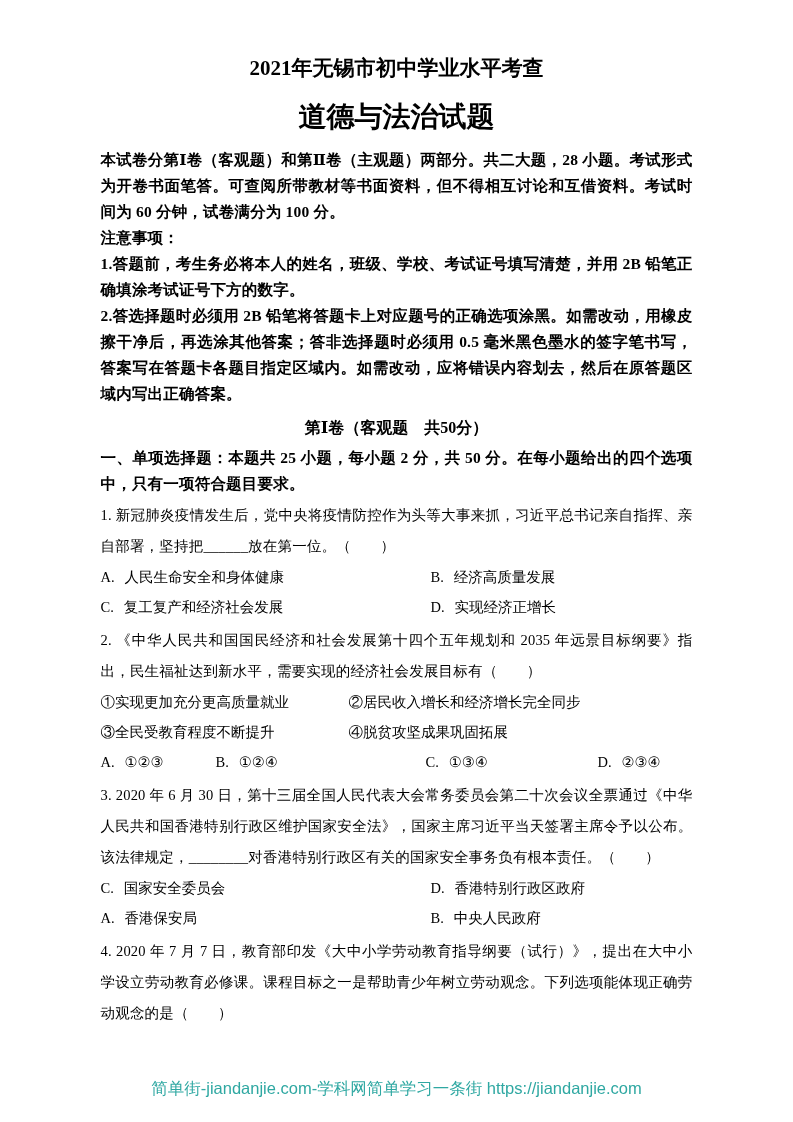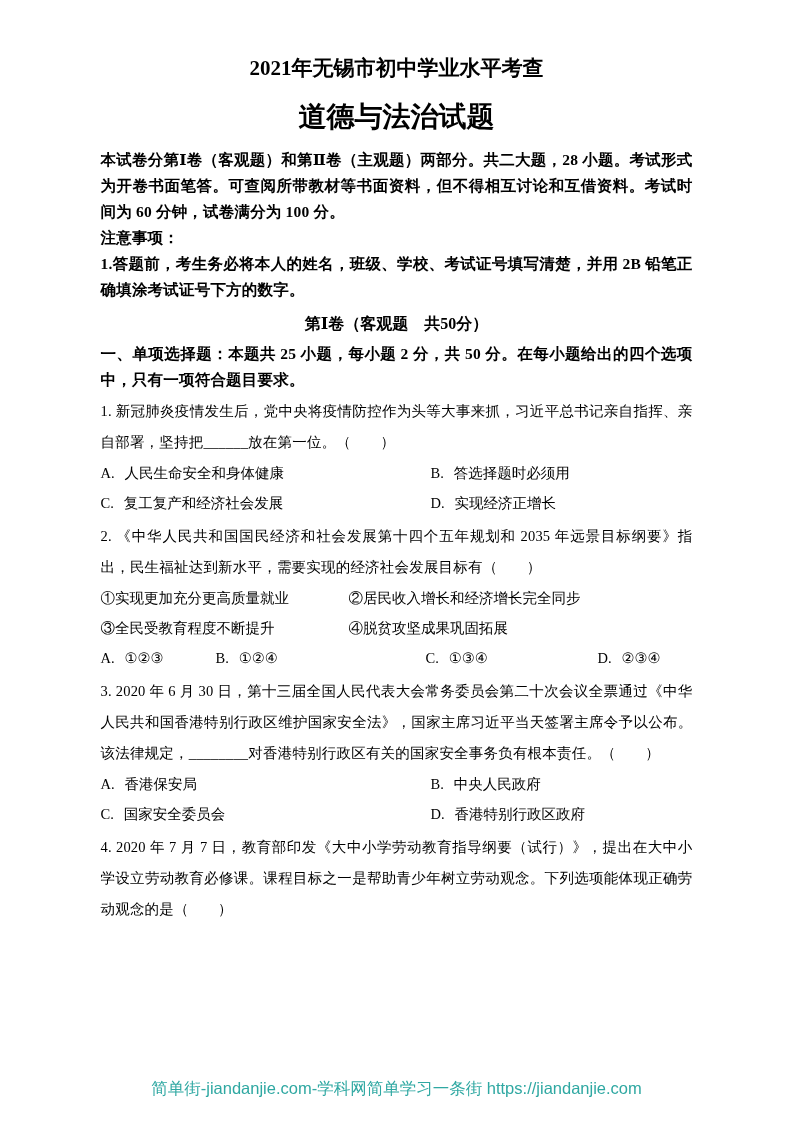--- a/index.html
+++ b/index.html
@@ -83,32 +83,33 @@
 
 <div class="page">
   <div class="content">
 
     <h1 class="title">2021年无锡市初中学业水平考查</h1>
     <h2 class="subtitle">道德与法治试题</h2>
 
     <p class="bold-para">本试卷分第Ⅰ卷（客观题）和第Ⅱ卷（主观题）两部分。共二大题，28 小题。考试形式为开卷书面笔答。可查阅所带教材等书面资料，但不得相互讨论和互借资料。考试时间为 60 分钟，试卷满分为 100 分。</p>
     <p class="bold-para">注意事项：</p>
     <p class="bold-para">1.答题前，考生务必将本人的姓名，班级、学校、考试证号填写清楚，并用 2B 铅笔正确填涂考试证号下方的数字。</p>
+    <p class="bold-para">2.答选择题时必须用 2B 铅笔将答题卡上对应题号的正确选项涂黑。如需改动，用橡皮擦干净后，再选涂其他答案；答非选择题时必须用 0.5 毫米黑色墨水的签字笔书写，答案写在答题卡各题目指定区域内。如需改动，应将错误内容划去，然后在原答题区域内写出正确答案。</p>
 
     <p class="section-title">第Ⅰ卷（客观题　共50分）</p>
     <p class="bold-para">一、单项选择题：本题共 25 小题，每小题 2 分，共 50 分。在每小题给出的四个选项中，只有一项符合题目要求。</p>
 
     <div class="question">
       <p class="stem">1. 新冠肺炎疫情发生后，党中央将疫情防控作为头等大事来抓，习近平总书记亲自指挥、亲自部署，坚持把______放在第一位。（　　）</p>
       <div class="opt-row two-col">
         <div class="option">
           <span class="opt-label">A.</span><span class="opt-text">人民生命安全和身体健康</span>
         </div>
         <div class="option">
-          <span class="opt-label">B.</span><span class="opt-text">答选择题时必须用</span>
+          <span class="opt-label">B.</span><span class="opt-text">经济高质量发展</span>
         </div>
       </div>
       <div class="opt-row two-col">
         <div class="option">
           <span class="opt-label">C.</span><span class="opt-text">复工复产和经济社会发展</span>
         </div>
         <div class="option">
           <span class="opt-label">D.</span><span class="opt-text">实现经济正增长</span>
         </div>
       </div>
@@ -135,32 +136,32 @@
         <div class="option">
           <span class="opt-label">D.</span><span class="opt-text">②③④</span>
         </div>
       </div>
     </div>
 
     <div class="question">
       <p class="stem">3. 2020 年 6 月 30 日，第十三届全国人民代表大会常务委员会第二十次会议全票通过《中华人民共和国香港特别行政区维护国家安全法》，国家主席习近平当天签署主席令予以公布。该法律规定，________对香港特别行政区有关的国家安全事务负有根本责任。（　　）</p>
       <div class="opt-row two-col">
         <div class="option">
+          <span class="opt-label">C.</span><span class="opt-text">国家安全委员会</span>
+        </div>
+        <div class="option">
+          <span class="opt-label">D.</span><span class="opt-text">香港特别行政区政府</span>
+        </div>
+      </div>
+      <div class="opt-row two-col">
+        <div class="option">
           <span class="opt-label">A.</span><span class="opt-text">香港保安局</span>
         </div>
         <div class="option">
           <span class="opt-label">B.</span><span class="opt-text">中央人民政府</span>
-        </div>
-      </div>
-      <div class="opt-row two-col">
-        <div class="option">
-          <span class="opt-label">C.</span><span class="opt-text">国家安全委员会</span>
-        </div>
-        <div class="option">
-          <span class="opt-label">D.</span><span class="opt-text">香港特别行政区政府</span>
         </div>
       </div>
     </div>
 
     <div class="question">
       <p class="stem">4. 2020 年 7 月 7 日，教育部印发《大中小学劳动教育指导纲要（试行）》，提出在大中小学设立劳动教育必修课。课程目标之一是帮助青少年树立劳动观念。下列选项能体现正确劳动观念的是（　　）</p>
     </div>
 
   </div>
 

